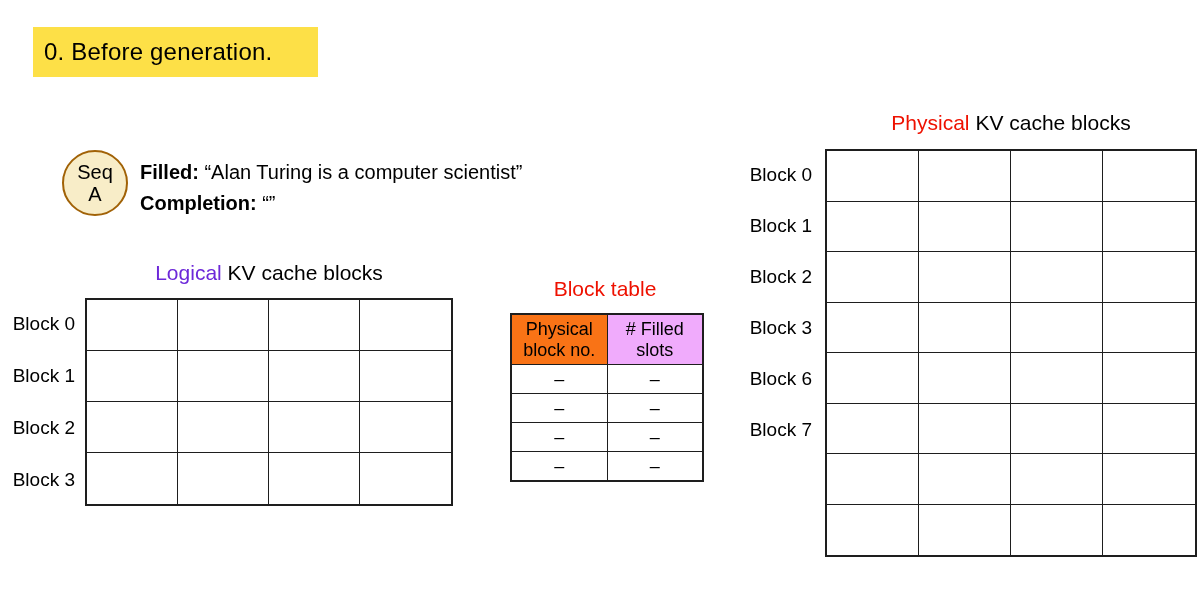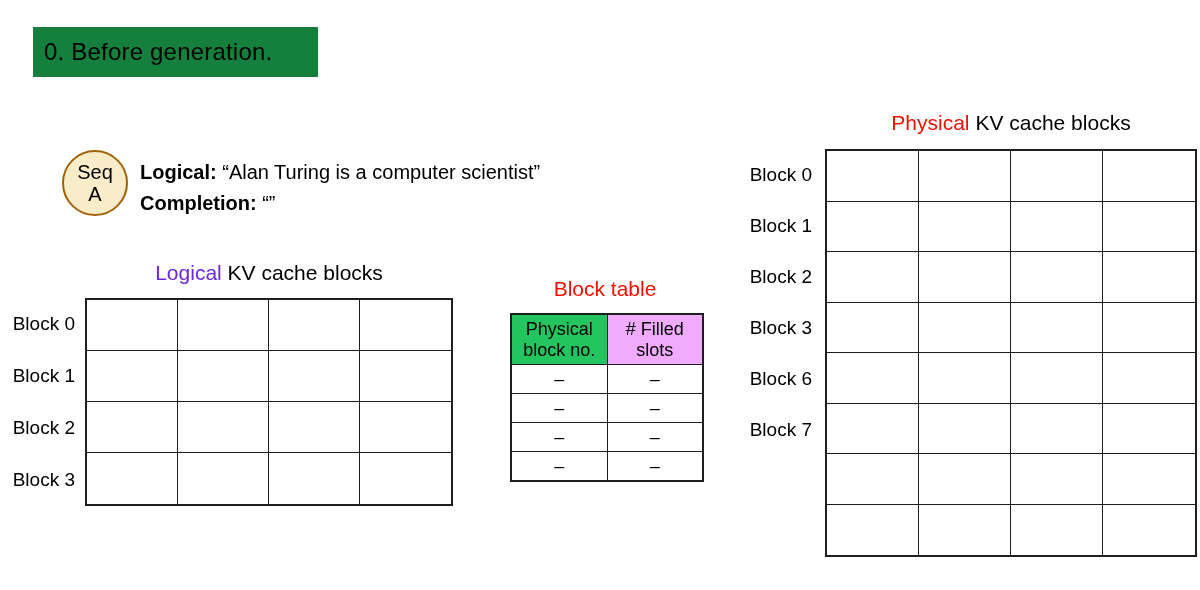--- a/index.html
+++ b/index.html
@@ -48,28 +48,28 @@
   table.block-table th{border:1.4px solid #1e1e1e;font-weight:400;font-size:18px;
     line-height:21px;text-align:center;vertical-align:middle;height:47px;padding:1px 2px;}
   table.block-table td{border:1.4px solid #1e1e1e;font-size:18px;text-align:center;
     vertical-align:middle;height:28px;padding:0;}
 </style>
 </head>
 <body>
 
 <div id="canvas">
 
-  <div class="title-badge" style="background-color: #15803d;">0. Before generation.</div>
+  <div class="title-badge" style="background-color: #fde047;">0. Before generation.</div>
 
   <div class="seq-circle" style="background-color: rgb(248, 237, 200);">
     <span>Seq</span>
     <span>A</span>
   </div>
   <div class="prompt-block">
-    <div><span class="lbl-bold">Logical:</span><span> “Alan Turing is a computer scientist”</span></div>
+    <div><span class="lbl-bold">Filled:</span><span> “Alan Turing is a computer scientist”</span></div>
     <div><span class="lbl-bold">Completion:</span><span> “”</span></div>
   </div>
 
   <div class="section-title" style="left:85px;top:261px;width:368px;">
     <span style="color: #6d28d9;">Logical</span><span> KV cache blocks</span>
   </div>
   <div class="labels" id="logical-labels">
       <div class="row-label">Block 0</div>
       <div class="row-label">Block 1</div>
       <div class="row-label">Block 2</div>
@@ -91,21 +91,21 @@
       <div class="cell"></div>
       <div class="cell"></div>
       <div class="cell"></div>
       <div class="cell"></div>
     </div>
 
   <div class="section-title" id="block-table-title" style="color: rgb(238, 17, 0);">Block table</div>
   <table class="block-table">
     <thead>
       <tr>
-        <th style="background-color: #22c55e;">Physical block no.</th>
+        <th style="background-color: #f97316;">Physical block no.</th>
         <th style="background-color: #f0abfc;"># Filled slots</th>
       </tr>
     </thead>
     <tbody>
         <tr>
           <td>–</td>
           <td>–</td>
         </tr>
         <tr>
           <td>–</td>

